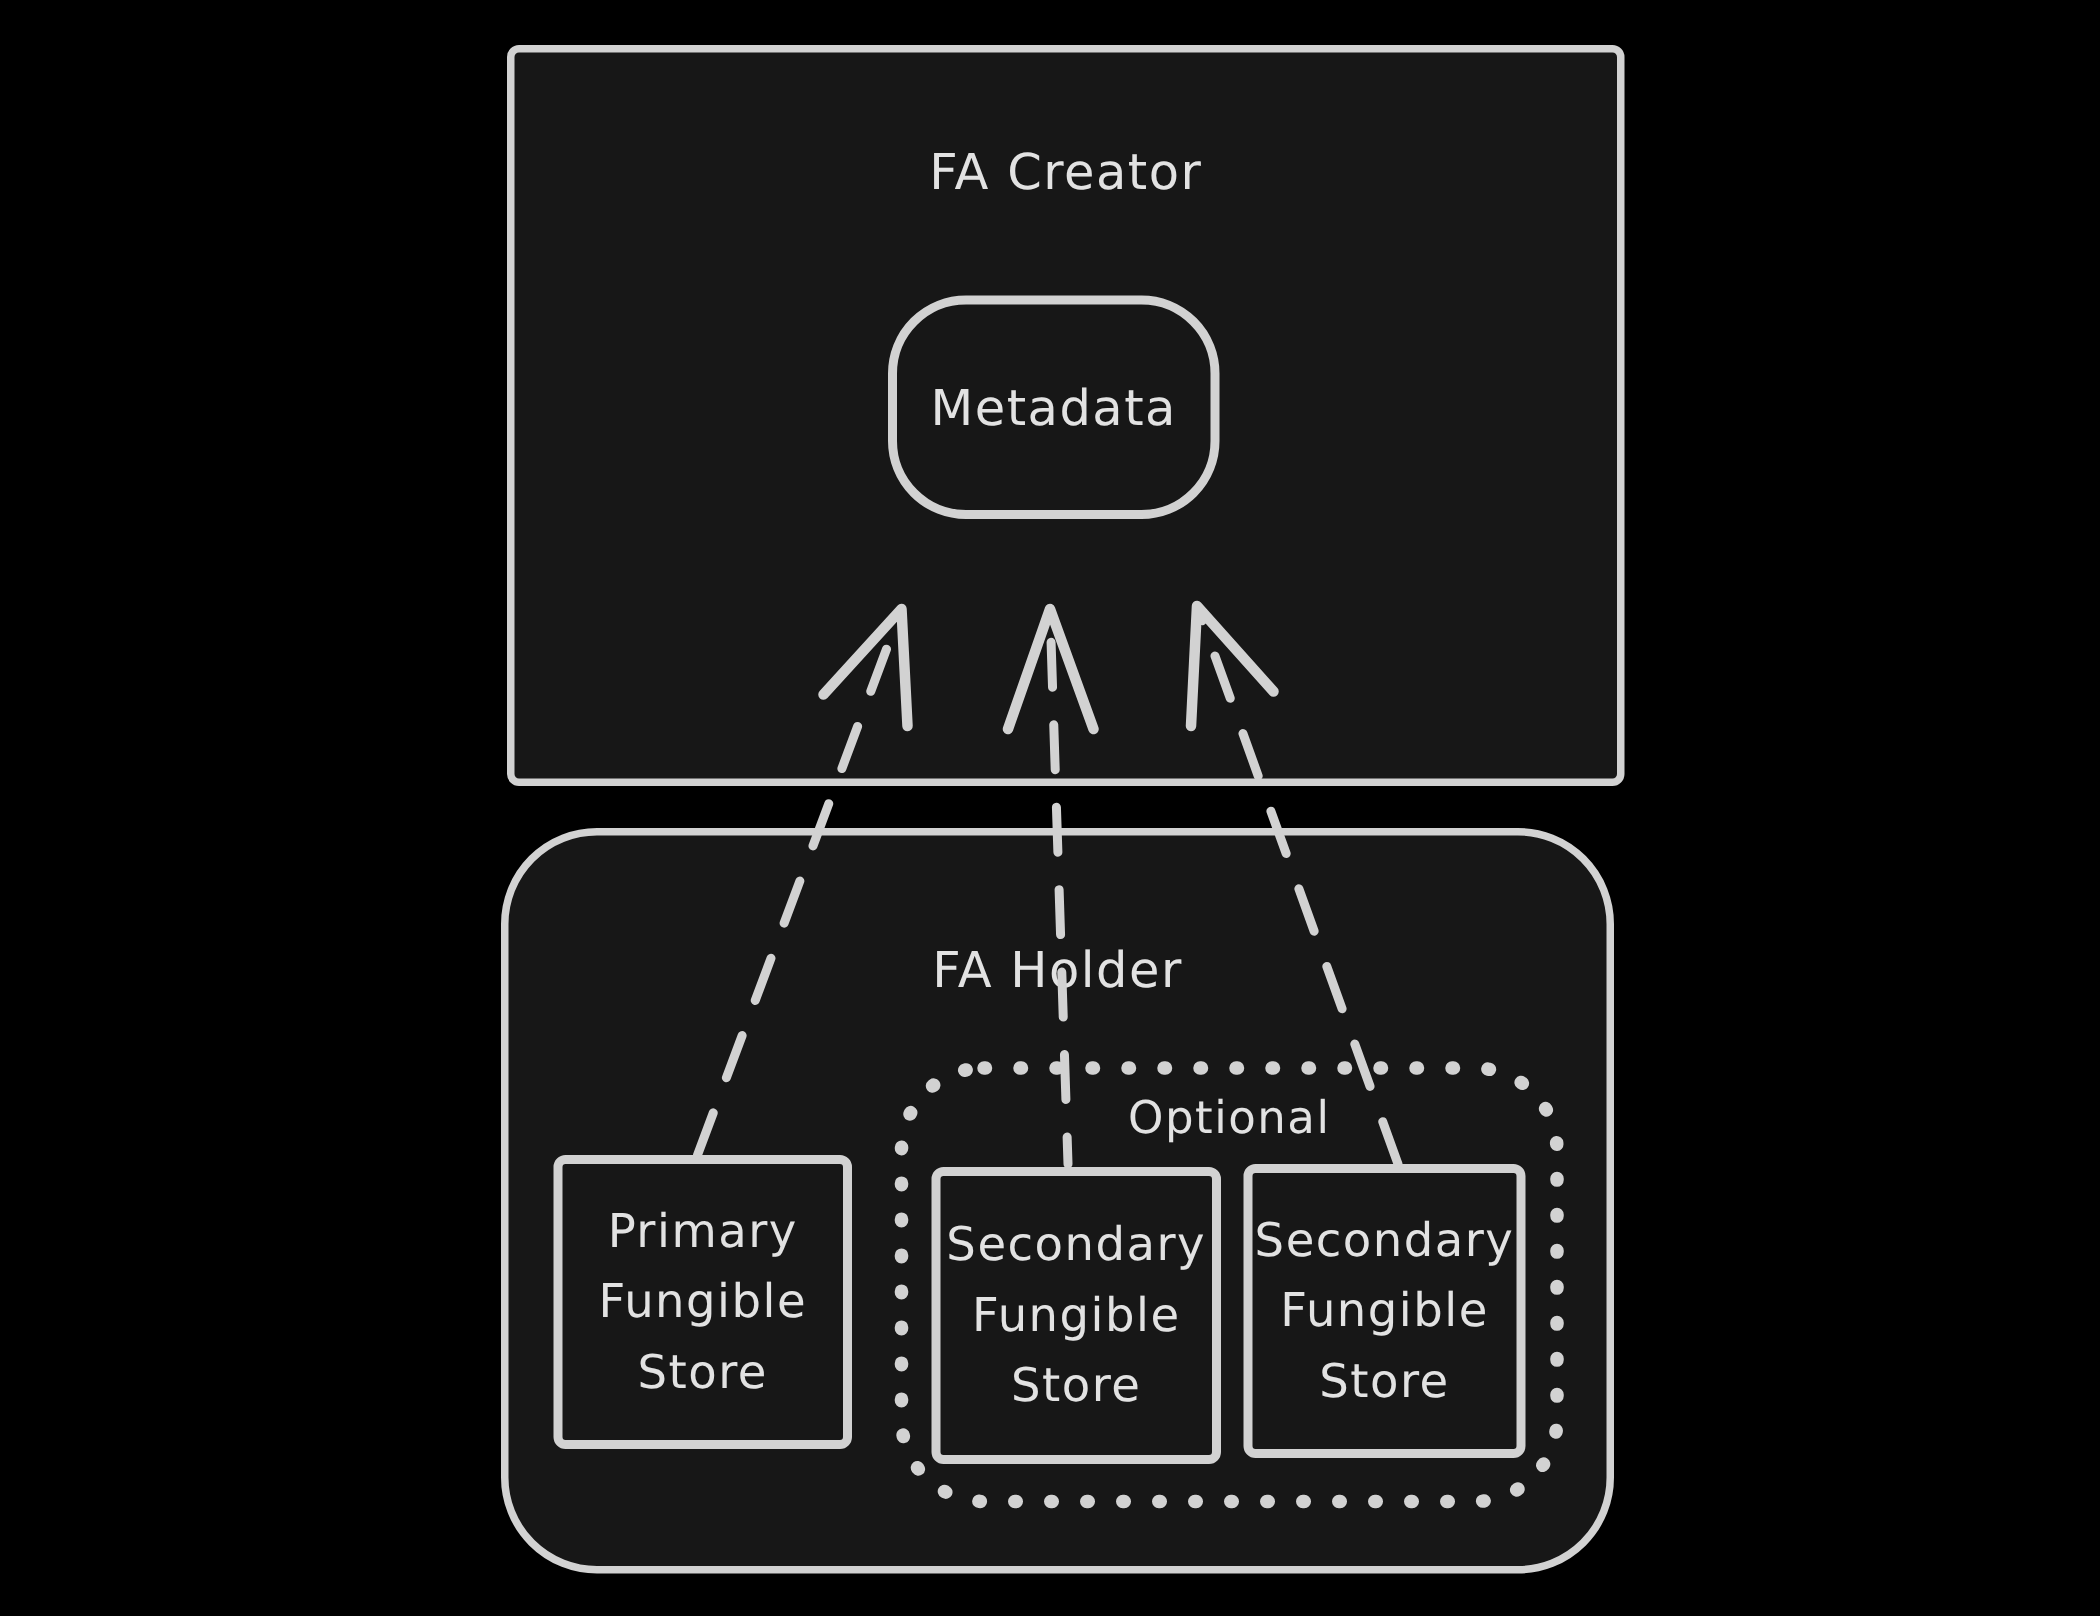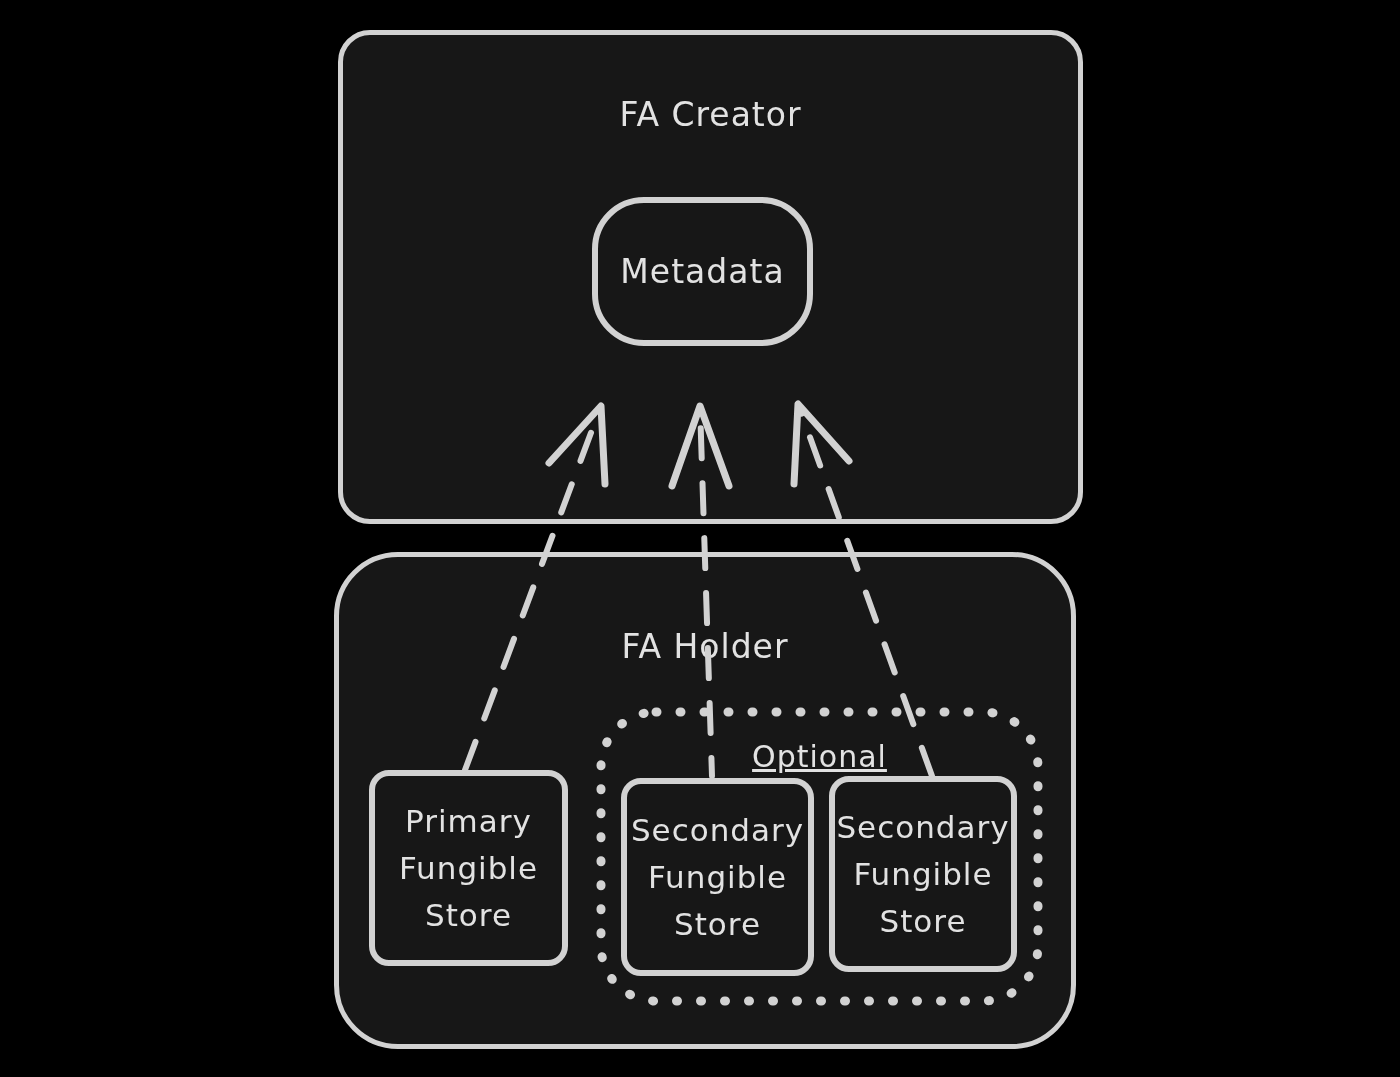--- a/index.html
+++ b/index.html
@@ -17,28 +17,28 @@
     position: relative;
     width: 1400px;
     height: 1077px;
     background: #000000;
   }
   .panel {
     position: absolute;
     box-sizing: border-box;
     background: #171717;
     border: 5px solid #d2d2d2;
-    border-radius: 32px;
+    border-radius: 8px;
   }
   .node {
     position: absolute;
     box-sizing: border-box;
     background: #171717;
     border: 6px solid #d2d2d2;
-    border-radius: 20px;
+    border-radius: 8px;
     display: flex;
     flex-direction: column;
     align-items: center;
     justify-content: center;
     text-align: center;
   }
   .lbl {
     color: #e2e2e2;
     letter-spacing: 1px;
     white-space: nowrap;
@@ -111,21 +111,21 @@
     <div class="lbl section-title" style="top:70px;">FA Holder</div>
   </div>
 
   <div class="node" style="left:369px; top:770px; width:199px; height:196px;">
     <span class="lbl line">Primary</span>
     <span class="lbl line">Fungible</span>
     <span class="lbl line">Store</span>
   </div>
 
   <div style="position:absolute; left:601px; top:712px; width:437px; height:289px;">
-    <div class="lbl optional-title" style="top:27px;text-decoration:underline;">Optional</div>
+    <div class="lbl optional-title" style="top:16px;">Optional</div>
   </div>
 
   <div class="node" style="left:621px; top:778px; width:193px; height:198px;">
     <span class="lbl line">Secondary</span>
     <span class="lbl line">Fungible</span>
     <span class="lbl line">Store</span>
   </div>
 
   <div class="node" style="left:829px; top:776px; width:188px; height:196px;">
     <span class="lbl line">Secondary</span>

